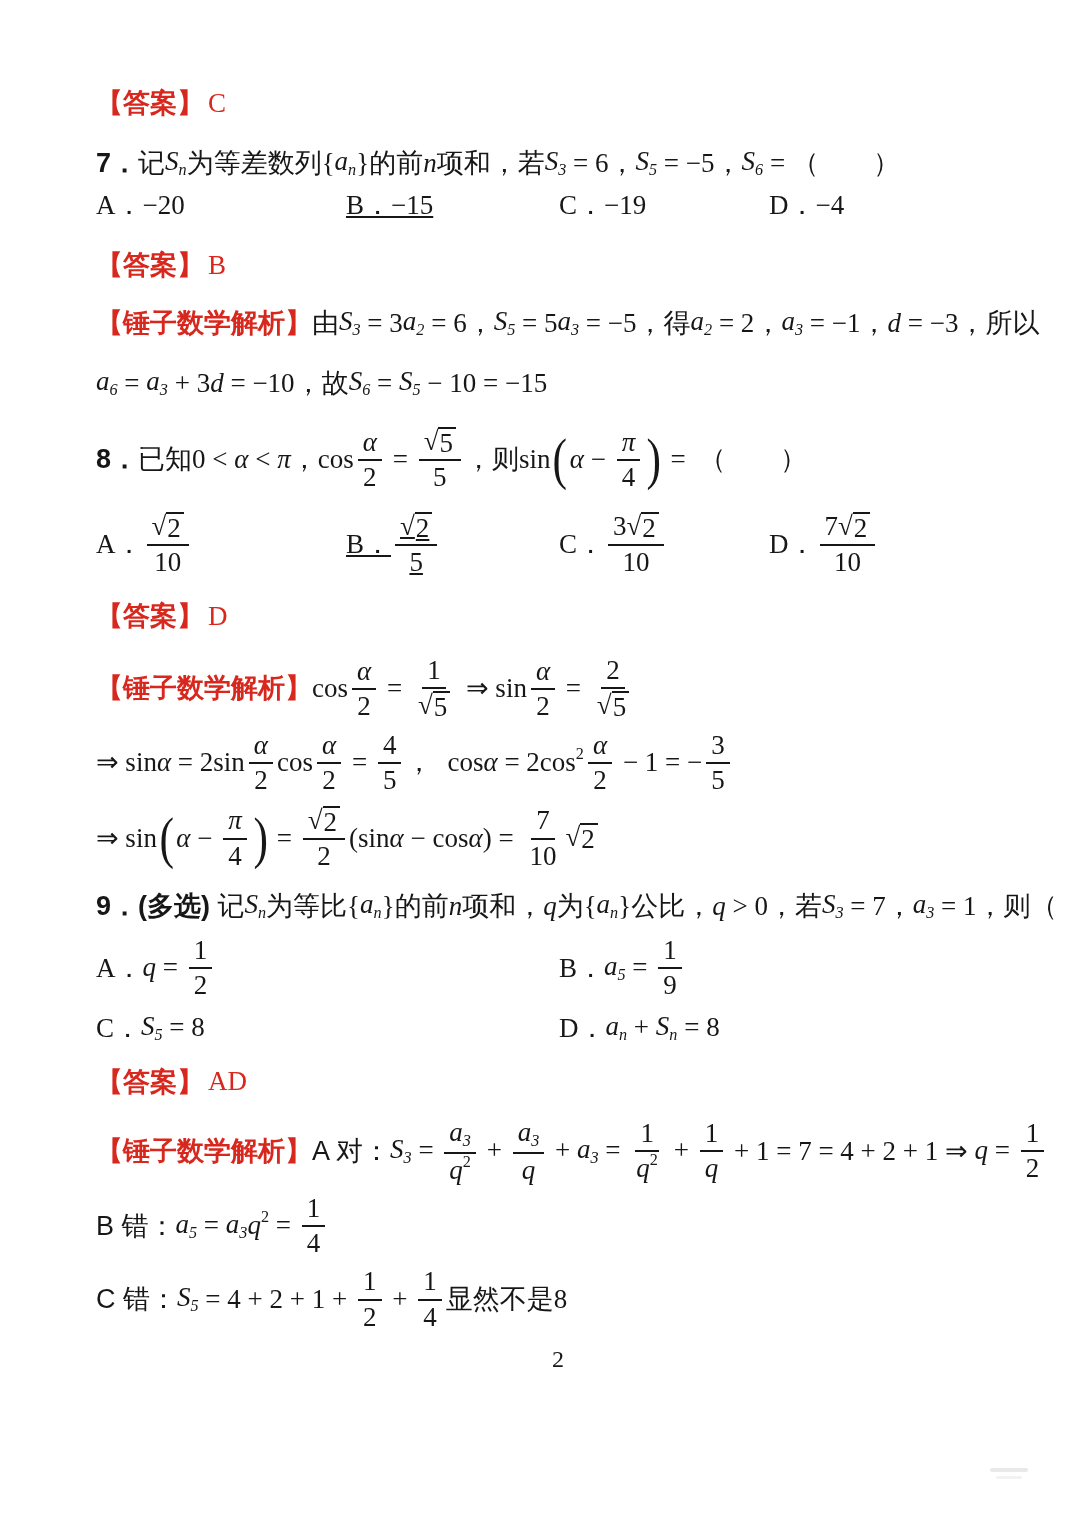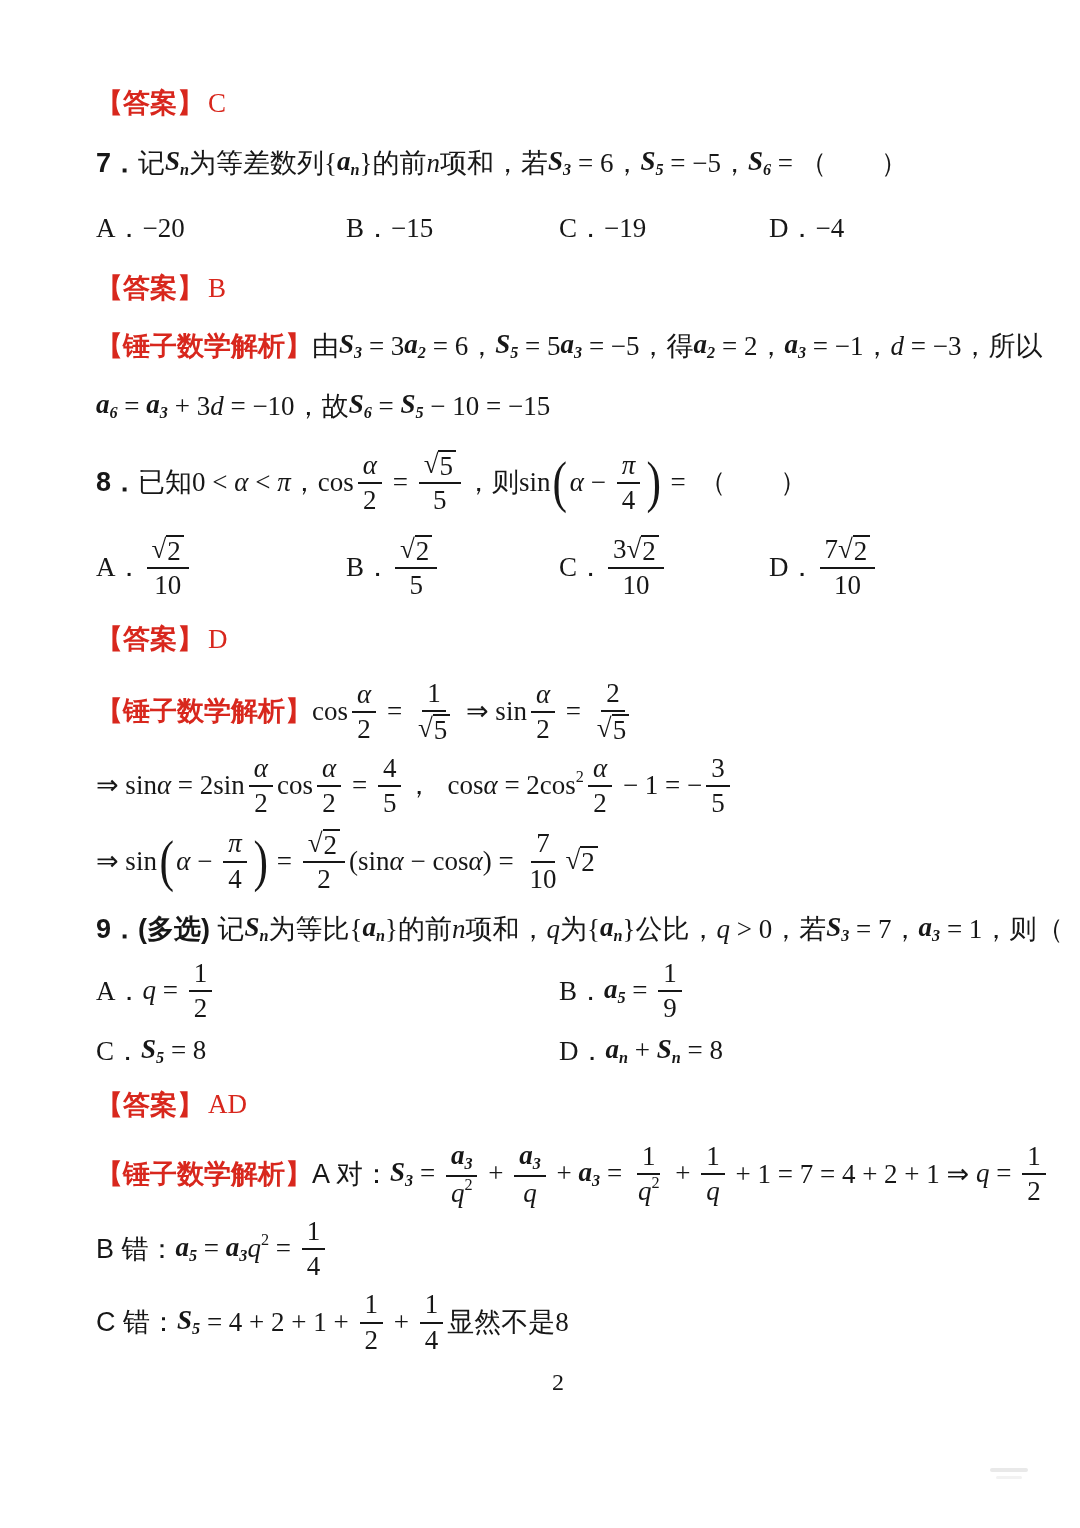--- a/index.html
+++ b/index.html
@@ -21,35 +21,35 @@
     min-height:38px;
   }
   
   .t-s{font-family:"Liberation Sans", sans-serif;}
   .t-r{font-family:"Liberation Serif", serif;}
   .t-m{font-family:"Liberation Serif", serif;font-style:italic;}
   .t-b{font-weight:700;font-family:"Liberation Sans", sans-serif;}
   .t-red{color:#d8271d;font-weight:700;font-family:"Liberation Sans", sans-serif;}
   .t-ra{color:#d8271d;font-family:"Liberation Serif", serif;padding-left:4px;}
   .t-sup{font-family:"Liberation Serif", serif;font-size:.6em;transform:translateY(-.5em);}
-  .msub{display:inline-block;font-family:"Liberation Serif", serif;white-space:pre;font-weight:bold;}
+  .msub{display:inline-block;font-family:"Liberation Serif", serif;white-space:pre;}
   .msub .base{font-style:italic;}
   .msub .sb{font-size:.6em;font-style:italic;vertical-align:-0.3em;letter-spacing:0;}
   .frac{display:inline-flex;flex-direction:column;align-items:center;margin:0 4px;line-height:1.08;}
   .frac .num{display:flex;align-items:center;justify-content:center;border-bottom:2px solid #171717;padding:1px 5px 2px 5px;white-space:pre;}
   .frac .den{display:flex;align-items:center;justify-content:center;padding:2px 5px 0 5px;white-space:pre;}
   .sqrt{display:inline-flex;align-items:flex-start;font-family:"Liberation Serif", serif;line-height:1.05;}
   .sqrt .rsign{line-height:1.05;}
   .sqrt .rad{border-top:2px solid #171717;padding:0 3px 0 1px;line-height:1.05;}
   .bigp{font-family:"Liberation Serif", serif;font-size:215%;font-weight:200;line-height:.9;transform:scaleX(.75);}
   
   .opts4{display:flex;}
   .opts4 .opt{display:flex;align-items:center;white-space:pre;}
   .opts4 .opt:nth-child(1){width:250px;}
-  .opts4 .opt:nth-child(2){width:213px;}
+  .opts4 .opt:nth-child(2){width:213px;text-decoration:underline;}
   .opts4 .opt:nth-child(3){width:210px;}
   .opts2{display:flex;}
   .opts2 .opt{display:flex;align-items:center;white-space:pre;}
   .opts2 .opt:nth-child(1){width:463px;}
   .pageno{
     display:flex;justify-content:center;align-items:center;
     font-family:"Liberation Serif", serif;font-size:24px;
     margin-top:14px;
   }
   .smudge{
@@ -63,21 +63,21 @@
 </style>
 </head>
 <body>
 
 <div class="page">
 
   <div class="line" style="margin-top:0;"><span class="t-red">【答案】</span><span class="t-ra">C</span></div>
 
   <div class="line" style="margin-top:22px;"><span class="t-b">7．</span><span class="t-s">记</span><span class="msub"><span class="base">S</span><span class="sb">n</span></span><span class="t-s">为等差数列</span><span class="t-r">{</span><span class="msub"><span class="base">a</span><span class="sb">n</span></span><span class="t-r">}</span><span class="t-s">的前</span><span class="t-m">n</span><span class="t-s">项和，若</span><span class="msub"><span class="base">S</span><span class="sb">3</span></span><span class="t-r"> = 6</span><span class="t-s">，</span><span class="msub"><span class="base">S</span><span class="sb">5</span></span><span class="t-r"> = −5</span><span class="t-s">，</span><span class="msub"><span class="base">S</span><span class="sb">6</span></span><span class="t-r"> = </span><span class="t-s">（　　）</span></div>
 
-  <div class="line opts4" style="margin-top:27px;">
+  <div class="line opts4" style="margin-top:4px;">
     <div class="opt"><span class="t-r">A．−20</span></div>
     <div class="opt"><span class="t-r">B．−15</span></div>
     <div class="opt"><span class="t-r">C．−19</span></div>
     <div class="opt"><span class="t-r">D．−4</span></div>
   </div>
 
   <div class="line" style="margin-top:22px;"><span class="t-red">【答案】</span><span class="t-ra">B</span></div>
 
   <div class="line" style="margin-top:20px;"><span class="t-red">【锤子数学解析】</span><span class="t-s">由</span><span class="msub"><span class="base">S</span><span class="sb">3</span></span><span class="t-r"> = 3</span><span class="msub"><span class="base">a</span><span class="sb">2</span></span><span class="t-r"> = 6</span><span class="t-s">，</span><span class="msub"><span class="base">S</span><span class="sb">5</span></span><span class="t-r"> = 5</span><span class="msub"><span class="base">a</span><span class="sb">3</span></span><span class="t-r"> = −5</span><span class="t-s">，得</span><span class="msub"><span class="base">a</span><span class="sb">2</span></span><span class="t-r"> = 2</span><span class="t-s">，</span><span class="msub"><span class="base">a</span><span class="sb">3</span></span><span class="t-r"> = −1</span><span class="t-s">，</span><span class="t-m">d</span><span class="t-r"> = −3</span><span class="t-s">，所以</span></div>
   <div class="line" style="margin-top:22px;"><span class="msub"><span class="base">a</span><span class="sb">6</span></span><span class="t-r"> = </span><span class="msub"><span class="base">a</span><span class="sb">3</span></span><span class="t-r"> + 3</span><span class="t-m">d</span><span class="t-r"> = −10</span><span class="t-s">，故</span><span class="msub"><span class="base">S</span><span class="sb">6</span></span><span class="t-r"> = </span><span class="msub"><span class="base">S</span><span class="sb">5</span></span><span class="t-r"> − 10 = −15</span></div>

